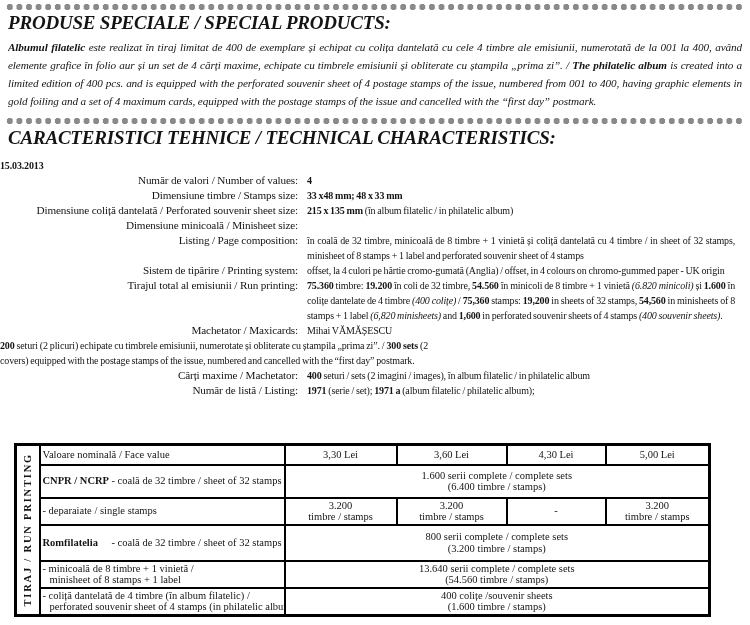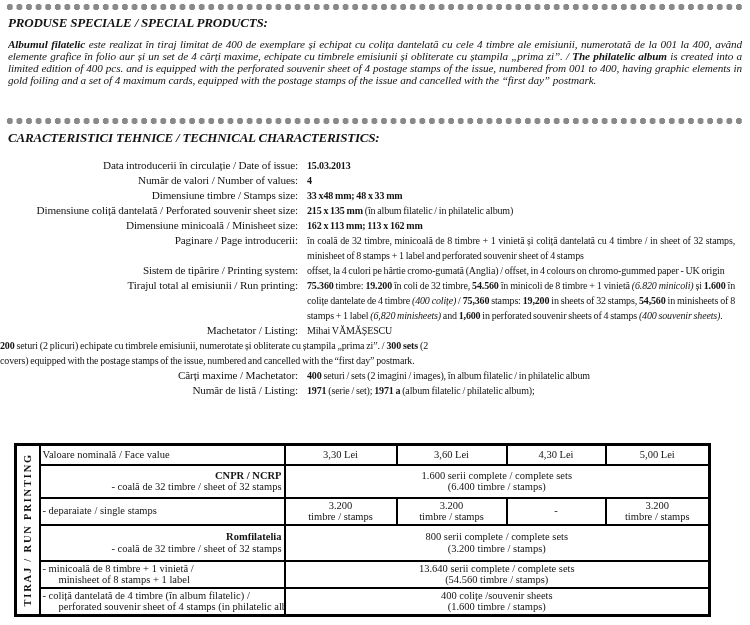--- a/index.html
+++ b/index.html
@@ -8,27 +8,27 @@
     font-family:"Liberation Serif", serif;overflow:hidden;position:relative;
   }
   .dots{
     height:8px;margin:0 5px;
     background-image:radial-gradient(circle at 50% 50%, #8a8a8a 2.9px, rgba(0,0,0,0) 3.3px);
     background-size:9.6px 8px;background-repeat:repeat-x;background-position:0 50%;
   }
   .dots.top{margin-top:3px;}
   .dots.mid{margin-top:6px;}
   .sec-title{
-    font-size:13px;font-weight:bold;font-style:italic;letter-spacing:-0.2px;
+    font-size:19px;font-weight:bold;font-style:italic;letter-spacing:-0.2px;
     margin:3px 8px 0 8px;line-height:18px;white-space:nowrap;
   }
   .sec-title.second{margin-top:4px;}
   .para{
     margin:6px 8px 0 8px;height:73px;overflow:hidden;
-    font-size:11.2px;font-style:italic;line-height:12px;
+    font-size:11.2px;font-style:italic;line-height:18px;
     text-align:justify;letter-spacing:-0.1px;
   }
   .para .b{font-weight:bold;}
   .details{margin:11px 0 0 0;height:285px;overflow:hidden;}
   .detail-row{display:flex;align-items:flex-start;}
   .detail-label{
     flex:0 0 307px;text-align:right;padding-right:9px;box-sizing:border-box;
     white-space:nowrap;font-size:11.2px;line-height:15px;letter-spacing:-0.15px;
   }
   .detail-value{
@@ -45,23 +45,23 @@
   table.tech{border:3px solid #000;}
   td.side{width:20px;padding:0;}
   .side-inner{display:flex;align-items:center;justify-content:center;height:100%;}
   .side-label{
     writing-mode:vertical-rl;transform:rotate(180deg);
     font-weight:bold;font-size:10.5px;letter-spacing:1.8px;white-space:nowrap;
   }
   td.lab{padding-left:8px;}
   td.lab .hdr{font-weight:bold;}
   td.lab .ln{white-space:nowrap;}
-  td.lab .ind{padding-left:16px;}
+  td.lab .ind{padding-left:7px;}
   td.val{text-align:center;}
-  .two{display:flex;flex-direction:column;justify-content:space-between;height:100%;padding:2px 0;box-sizing:border-box;text-align:right;}
+  .two{display:flex;flex-direction:row;justify-content:space-between;height:100%;padding:2px 0;box-sizing:border-box;}
   .h-r1{height:20px;}
   .h-r2{height:33px;}
   .h-r3{height:22px;}
   .h-r4{height:36px;}
   .h-r5{height:23px;}
   .h-r6{height:25px;}
 </style>
 </head>
 <body>
 
@@ -70,61 +70,59 @@
 <div class="sec-title">PRODUSE SPECIALE / SPECIAL PRODUCTS:</div>
 
 <div class="para"><span class="b">Albumul filatelic</span><span> este realizat în tiraj limitat de 400 de exemplare și echipat cu colița dantelată cu cele 4 timbre ale emisiunii, numerotată de la 001 la 400, având elemente grafice în folio aur și un set de 4 cărți maxime, echipate cu timbrele emisiunii și obliterate cu ștampila „prima zi”. / </span><span class="b">The philatelic album</span><span> is created into a limited edition of 400 pcs. and is equipped with the perforated souvenir sheet of 4 postage stamps of the issue, numbered from 001 to 400, having graphic elements in gold foiling and a set of 4 maximum cards, equipped with the postage stamps of the issue and cancelled with the “first day” postmark.</span></div>
 
 <div class="dots mid"></div>
 
 <div class="sec-title second">CARACTERISTICI TEHNICE / TECHNICAL CHARACTERISTICS:</div>
 
 <div class="details" id="details-list">
   <div class="detail-row">
-    <span class="detail-label">Data introducerii în circulație / Date of issue:</span>
     <span class="detail-value"><span class="b">15.03.2013</span></span>
   </div>
 
   <div class="detail-row">
     <span class="detail-label">Număr de valori / Number of values:</span>
     <span class="detail-value"><span class="b">4</span></span>
   </div>
 
   <div class="detail-row">
     <span class="detail-label">Dimensiune timbre / Stamps size:</span>
     <span class="detail-value"><span class="b">33 x48 mm; 48 x 33 mm</span></span>
   </div>
 
   <div class="detail-row">
     <span class="detail-label">Dimensiune coliță dantelată / Perforated souvenir sheet size:</span>
     <span class="detail-value"><span class="b">215 x 135 mm</span><span> (în album filatelic / in philatelic album)</span></span>
   </div>
 
   <div class="detail-row">
     <span class="detail-label">Dimensiune minicoală / Minisheet size:</span>
-    <span class="detail-value"><span class="b">162 x 113 mm; 113 x 162 mm</span></span>
-  </div>
-
-  <div class="detail-row">
-    <span class="detail-label">Paginare / Page introducerii:</span>
+  </div>
+
+  <div class="detail-row">
+    <span class="detail-label">Listing / Page composition:</span>
     <span class="detail-value"><span>în coală de 32 timbre, minicoală de 8 timbre + 1 vinietă și coliță dantelată cu 4 timbre / in sheet of 32 stamps, minisheet of 8 stamps + 1 label and perforated souvenir sheet of 4 stamps</span></span>
   </div>
 
   <div class="detail-row">
     <span class="detail-label">Sistem de tipărire / Printing system:</span>
     <span class="detail-value"><span>offset, la 4 culori pe hârtie cromo-gumată (Anglia) / offset, in 4 colours on chromo-gummed paper - UK origin</span></span>
   </div>
 
   <div class="detail-row">
     <span class="detail-label">Tirajul total al emisiunii / Run printing:</span>
     <span class="detail-value"><span class="b">75.360</span><span> timbre: </span><span class="b">19.200</span><span> în coli de 32 timbre, </span><span class="b">54.560</span><span> în minicoli de 8 timbre + 1 vinietă </span><span class="i">(6.820 minicoli)</span><span> și </span><span class="b">1.600</span><span> în colițe dantelate de 4 timbre </span><span class="i">(400 colițe)</span><span> / </span><span class="b">75,360</span><span> stamps: </span><span class="b">19,200</span><span> in sheets of 32 stamps, </span><span class="b">54,560</span><span> in minisheets of 8 stamps + 1 label </span><span class="i">(6,820 minisheets)</span><span> and </span><span class="b">1,600</span><span> in perforated souvenir sheets of 4 stamps </span><span class="i">(400 souvenir sheets)</span><span>.</span></span>
   </div>
 
   <div class="detail-row">
-    <span class="detail-label">Machetator / Listing:</span>
+    <span class="detail-label">Machetator / Maxicards:</span>
     <span class="detail-value"><span>Mihai VĂMĂȘESCU</span></span>
   </div>
 
   <div class="detail-row">
     <span class="detail-value"><span class="b">200</span><span> seturi (2 plicuri) echipate cu timbrele emisiunii, numerotate și obliterate cu ștampila „prima zi”. / </span><span class="b">300 sets</span><span> (2 covers) equipped with the postage stamps of the issue, numbered and cancelled with the “first day” postmark.</span></span>
   </div>
 
   <div class="detail-row">
     <span class="detail-label">Cărți maxime / Machetator:</span>
     <span class="detail-value"><span class="b">400</span><span> seturi / sets (2 imagini / images), în album filatelic / in philatelic album</span></span>

